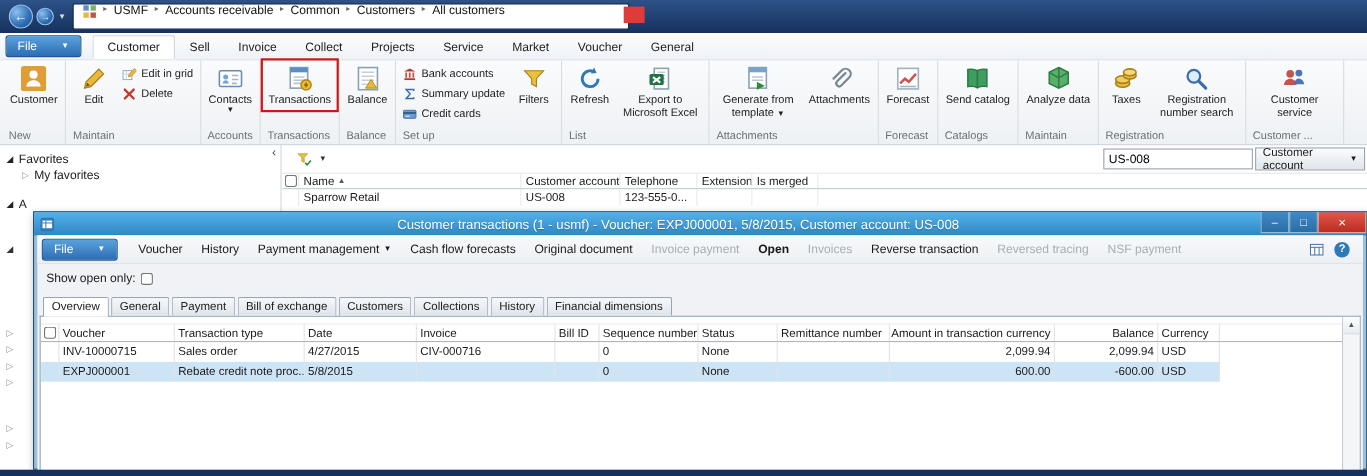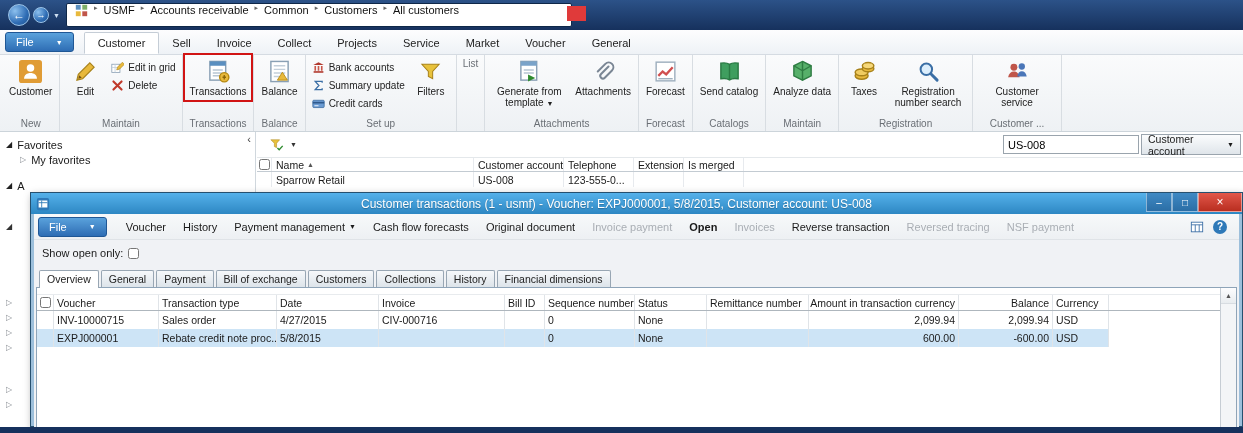--- a/index.html
+++ b/index.html
@@ -21,21 +21,21 @@
 #tabrow{position:absolute;left:0;top:30px;width:100%;height:25px;background:linear-gradient(#fdfdfe,#eef2f6);border-bottom:1px solid #d5dbe2;display:flex;align-items:center;z-index:2}
 .file-btn{background:linear-gradient(#5aa2dc,#2e6db4);border:1px solid #1f5795;border-radius:3px;color:#fff;font-size:11px;padding:3px 10px;display:inline-flex;align-items:center;gap:22px;margin:0 10px 0 5px;flex:none}
 .caret{font-size:7px;line-height:1}
 .rtab{padding:5px 13px 4px;font-size:11px;color:#222;white-space:nowrap}
 .rtab.active{background:#fff;border:1px solid #c5cdd6;border-bottom-color:#fff;border-radius:2px 2px 0 0;position:relative;top:1px;padding-top:4px}
 
 
 #ribbon{position:absolute;left:0;top:55px;width:100%;height:77px;background:linear-gradient(#fafbfc,#eef1f4);border-bottom:1px solid #ccd4da;display:flex;align-items:stretch;padding-left:2px;z-index:2}
 .rgroup{display:flex;flex-direction:column;border-right:1px solid #d8dde2;padding:2px 4px 0}
 .rgroup-buttons{flex:1;display:flex;align-items:flex-start;gap:3px}
-.rgroup-label{height:14px;text-align:center;color:#6a6f75;font-size:10px;line-height:13px;white-space:nowrap;padding:0 2px}
+.rgroup-label{height:14px;color:#6a6f75;font-size:10px;line-height:13px;white-space:nowrap;padding:0 2px}
 .bigbtn{display:flex;flex-direction:column;align-items:center;min-width:42px;max-width:80px;padding:1px 3px;text-align:center;font-size:10px;line-height:11px;color:#222;cursor:default}
 .bicon{width:25px;height:25px;margin:1px 0 2px;display:flex;align-items:center;justify-content:center;flex:none}
 .bicon svg{width:23px;height:23px}
 .blabel{white-space:normal}
 .smallcol{display:flex;flex-direction:column;justify-content:flex-start;gap:2px;padding-top:2px}
 .smallbtn{display:flex;align-items:center;gap:4px;font-size:10px;height:16px;padding:0 2px;color:#222;white-space:nowrap}
 .sicon{width:13px;height:13px;display:flex;flex:none}
 .sicon svg{width:13px;height:13px}
 .hl-red{outline:2px solid #d11414;outline-offset:2px}
 
@@ -201,20 +201,37 @@
                   <path d="M3 3l10 10M13 3L3 13" stroke="#c0392b" stroke-width="2.6" stroke-linecap="round"></path>
                 </svg>
               </span>
             <span>Delete</span>
           </div>
         </div>
       </div>
       <div class="rgroup-label">Maintain</div>
     </div>
 
+    <div class="rgroup">
+      <div class="rgroup-buttons">
+        <div class="bigbtn">
+          <span class="bicon">
+              <svg viewBox="0 0 16 16">
+                <rect x="1" y="3" width="14" height="10" rx="1" fill="#fff" stroke="#6b8cae"></rect>
+                <circle cx="5" cy="7" r="1.6" fill="#7aa3c9"></circle>
+                <path d="M3 11c.3-1.4 1-2 2-2s1.7.6 2 2z" fill="#7aa3c9"></path>
+                <path d="M9 6h4M9 8.5h4M9 11h3" stroke="#9fb6ca"></path>
+              </svg>
+            </span>
+          <span class="blabel">Contacts</span>
+          <span class="caret">▼</span>
+        </div>
+      </div>
+      <div class="rgroup-label">Accounts</div>
+    </div>
 
     <div class="rgroup">
       <div class="rgroup-buttons">
         <div class="bigbtn hl-red">
           <span class="bicon">
               <svg viewBox="0 0 16 16">
                 <rect x="2" y="1" width="11" height="13" fill="#fff" stroke="#8aa0b4"></rect>
                 <rect x="2" y="1" width="11" height="3" fill="#5a8fc0"></rect>
                 <path d="M4 7h7M4 9h7M4 11h5" stroke="#b8c6d4"></path>
                 <circle cx="12" cy="12" r="3.2" fill="#e8b93c" stroke="#b5880f"></circle>
@@ -281,20 +298,42 @@
                 <path d="M2 3h12l-4.5 5v5l-3-1.5V8z" fill="#e8c23c" stroke="#a8821a" stroke-width=".7"></path>
               </svg>
             </span>
           <span class="blabel">Filters</span>
         </div>
       </div>
       <div class="rgroup-label">Set up</div>
     </div>
 
     <div class="rgroup">
+      <div class="rgroup-buttons">
+        <div class="bigbtn">
+          <span class="bicon">
+              <svg viewBox="0 0 16 16">
+                <path d="M13 8a5 5 0 1 1-2.2-4.1" fill="none" stroke="#2e79b8" stroke-width="1.8"></path>
+                <path d="M10.5 1l1.6 3.4-3.6.4z" fill="#2e79b8"></path>
+              </svg>
+            </span>
+          <span class="blabel">Refresh</span>
+        </div>
+        <div class="bigbtn">
+          <span class="bicon">
+              <svg viewBox="0 0 16 16">
+                <rect x="4" y="1.5" width="9" height="13" fill="#fff" stroke="#8aa0b4"></rect>
+                <path d="M6 4h5M6 6h5M6 8h5M6 10h5" stroke="#c3cfda"></path>
+                <rect x="1" y="5" width="9" height="7" rx="1" fill="#217346"></rect>
+                <path d="M3.2 7l4.6 3.5M7.8 7l-4.6 3.5" stroke="#fff" stroke-width="1.3"></path>
+              </svg>
+            </span>
+          <span class="blabel">Export to Microsoft Excel</span>
+        </div>
+      </div>
       <div class="rgroup-label">List</div>
     </div>
 
     <div class="rgroup">
       <div class="rgroup-buttons">
         <div class="bigbtn">
           <span class="bicon">
               <svg viewBox="0 0 16 16">
                 <rect x="2" y="1" width="11" height="13" fill="#fff" stroke="#8aa0b4"></rect>
                 <rect x="2" y="1" width="11" height="3" fill="#7aa3c9"></rect>

